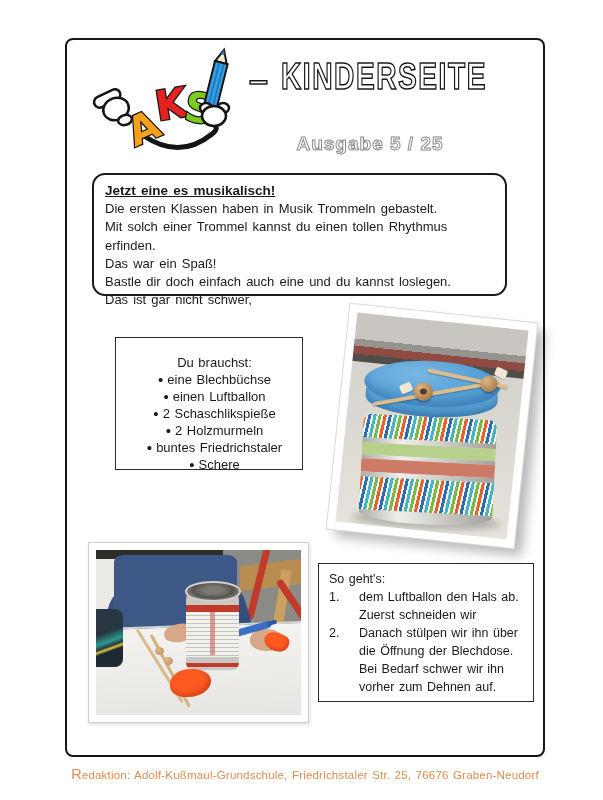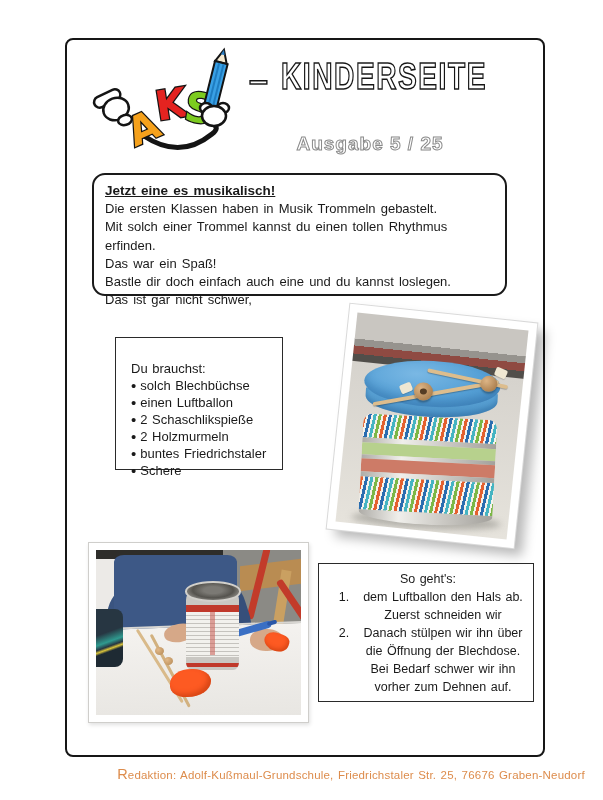--- a/index.html
+++ b/index.html
@@ -37,24 +37,24 @@
   .intro-box{
     left:92px;top:173px;width:415px;height:123px;box-sizing:border-box;
     border:2px solid #1a1a1a;border-radius:13px;
     padding:7px 11px 5px 11px;
     font-size:13px;line-height:18.2px;word-spacing:1.5px;
   }
   .intro-heading{font-weight:bold;text-decoration:underline;font-size:13.5px;}
 
   
   .mat-box{
-    left:115px;top:337px;width:168px;height:133px;box-sizing:border-box;
+    left:115px;top:337px;width:188px;height:133px;box-sizing:border-box;
     border:1.5px solid #2a2a2a;
-    padding:22px 4px 4px 15px;
-    font-size:13px;line-height:17px;word-spacing:1px;
+    padding:16px 4px 4px 15px;
+    font-size:13px;line-height:17px;word-spacing:1px;text-align:center;
   }
   .mat-item{white-space:nowrap;}
   .bullet{font-size:15px;margin-right:4px;vertical-align:-1px;}
 
   
   .drum-photo{
     left:338px;top:313px;width:188px;height:226px;box-sizing:border-box;
     background:#fff;padding:8px;
     transform:rotate(6deg);transform-origin:center center;
     box-shadow:0 0 0 1px #d9d9d9, 9px 7px 12px rgba(0,0,0,0.28);
@@ -137,32 +137,31 @@
   .p2-scissors{position:absolute;left:65%;top:46%;width:21%;height:7px;background:#3a6fc4;border-radius:4px;transform:rotate(-16deg);}
   .p2-scissors::after{content:"";position:absolute;right:-6px;top:1px;width:10px;height:4px;background:#2a57a8;border-radius:2px;}
   .p2-orange1{position:absolute;left:36%;top:72%;width:20%;height:17%;background:#fd5a22;border-radius:55% 45% 60% 40%;box-shadow:inset -3px -3px 5px rgba(160,40,0,.4);}
   .p2-orange2{position:absolute;left:82%;top:50%;width:12%;height:11%;background:#fd5a22;border-radius:50% 40% 55% 60%;transform:rotate(18deg);box-shadow:inset -2px -2px 4px rgba(160,40,0,.4);}
 
   
   .steps-box{
     left:318px;top:563px;width:216px;height:139px;box-sizing:border-box;
     border:1.5px solid #2a2a2a;
     padding:6px 6px 4px 10px;
-    font-size:12.5px;line-height:18px;word-spacing:1px;text-align:center;
+    font-size:12.5px;line-height:18px;word-spacing:1px;
   }
   .step-row{display:flex;}
   .step-num{width:30px;flex:none;}
   .step-lines{flex:1;}
 
   
   .footer{
     left:65px;top:766px;width:480px;text-align:center;
     color:#dd8c4c;font-size:11.5px;letter-spacing:0.2px;word-spacing:1px;
     white-space:nowrap;
-    margin-left:46px;
   }
   .footer::first-letter{font-size:14.5px;}
 </style>
 </head>
 <body>
 
 <div class="abs page-frame"></div>
 
 <svg class="abs logo-svg" width="152" height="112" viewBox="0 0 152 112">
 
@@ -203,21 +202,21 @@
   <div class="intro-heading">Jetzt eine es musikalisch!</div>
   <div>Die ersten Klassen haben in Musik Trommeln gebastelt.</div>
   <div>Mit solch einer Trommel kannst du einen tollen Rhythmus erfinden.</div>
   <div>Das war ein Spaß!</div>
   <div>Bastle dir doch einfach auch eine und du kannst loslegen.</div>
   <div>Das ist gar nicht schwer,</div>
 </div>
 
 <div class="abs mat-box">
   <div>Du brauchst:</div>
-  <div class="mat-item"><span class="bullet">•</span><span>solch Blechbüchse</span></div>
+  <div class="mat-item"><span class="bullet">•</span><span>eine Blechbüchse</span></div>
   <div class="mat-item"><span class="bullet">•</span><span>einen Luftballon</span></div>
   <div class="mat-item"><span class="bullet">•</span><span>2 Schaschlikspieße</span></div>
   <div class="mat-item"><span class="bullet">•</span><span>2 Holzmurmeln</span></div>
   <div class="mat-item"><span class="bullet">•</span><span>buntes Friedrichstaler</span></div>
   <div class="mat-item"><span class="bullet">•</span><span>Schere</span></div>
 </div>
 
 <div class="abs drum-photo">
   <div class="drum-scene">
     <div class="can">

